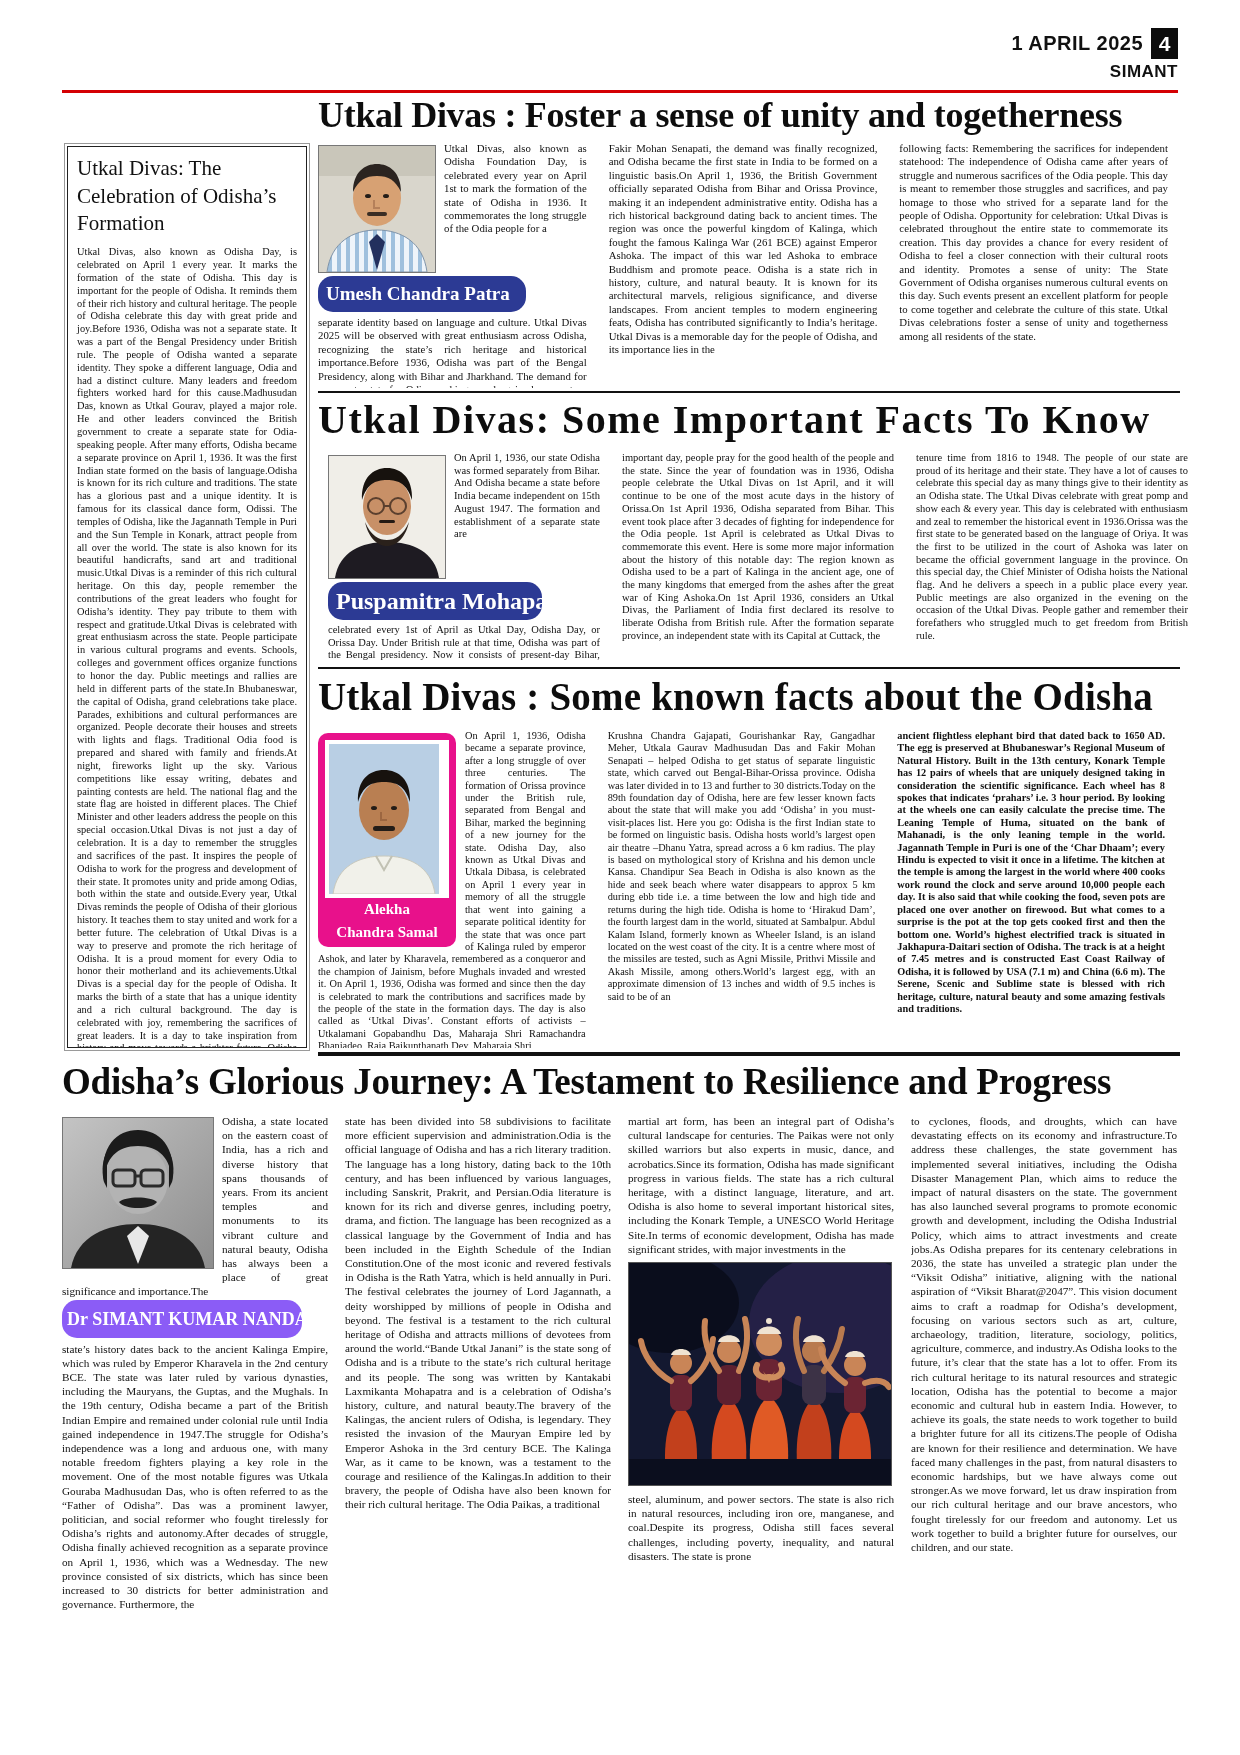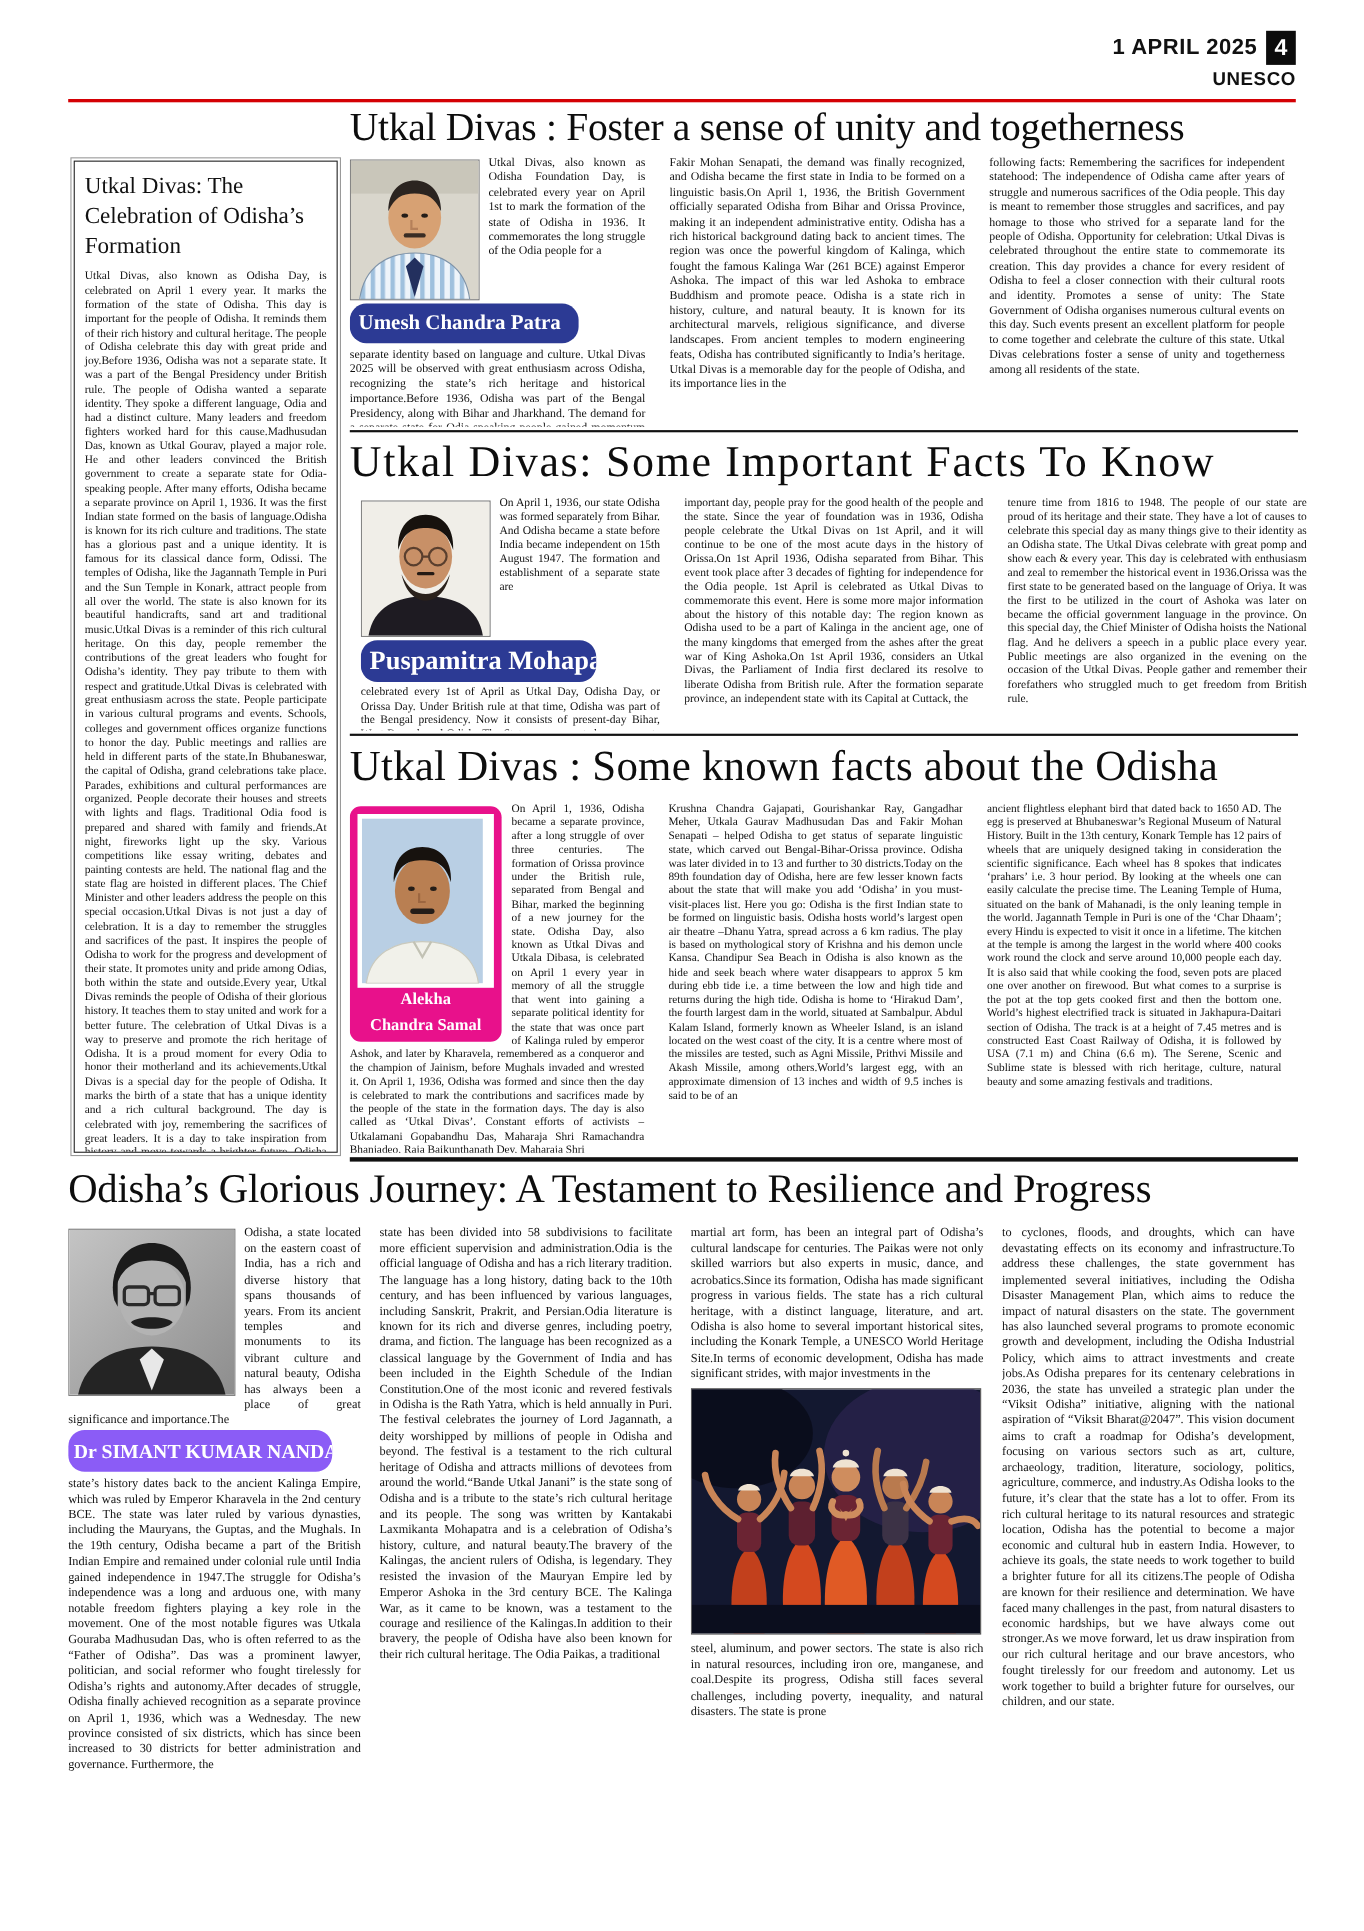--- a/index.html
+++ b/index.html
@@ -23,21 +23,21 @@
   .weekday{font-weight:bold;font-size:17px;margin-top:3px;letter-spacing:0.5px;}
   .masthead-rule{position:absolute;left:62px;top:90px;width:1116px;height:3px;background:#d40004;}
   
   .editorial-banner{position:absolute;left:74px;top:99px;width:224px;height:45px;background:#0d0d0d;
                     color:#fff;font-weight:bold;font-size:30px;text-align:center;line-height:45px;letter-spacing:1px;}
   .editorial-box{position:absolute;left:67px;top:146px;width:240px;height:902px;border:1px solid #222;
                  outline:1px solid #9a9a9a;outline-offset:2px;box-sizing:border-box;padding:8px 9px;overflow:hidden;}
   .editorial-headline{font-size:21px;line-height:1.32;font-weight:400;}
   .editorial-body{margin-top:8px;font-size:10.4px;line-height:1.235;text-align:justify;}
   
-  .headline{position:absolute;white-space:nowrap;font-weight:400;color:#0d0d0d;overflow:hidden;}
+  .headline{position:absolute;white-space:nowrap;font-weight:700;color:#0d0d0d;overflow:hidden;}
   .row{position:absolute;display:flex;overflow:hidden;}
   .col{position:relative;text-align:justify;overflow:hidden;}
   .divider{position:absolute;background:#111;}
   .portrait{float:left;margin:3px 8px 3px 0;border:1px solid #777;display:block;}
   .namebox{clear:left;color:#fff;font-weight:bold;box-sizing:border-box;padding-left:8px;
            white-space:nowrap;overflow:hidden;margin:1px 0 4px 0;border-radius:15px;}
   .navy{background:#2c3a94;}
   .cyan{background:#8b5cf6;}
   .pinkframe{float:left;width:138px;background:#e8118b;border-radius:10px;padding:7px 7px 4px 7px;
              margin:3px 9px 3px 0;box-sizing:border-box;text-align:center;}
@@ -52,40 +52,40 @@
   
   .a2-headline{left:318px;top:398px;width:862px;font-size:40px;line-height:1.1;letter-spacing:1.5px;}
   .a2-row{left:318px;top:452px;width:862px;height:212px;padding-left:10px;}
   .a2-row .col{width:272px;margin-right:22px;font-size:10.5px;line-height:12.7px;}
   .a2-row .col:last-child{margin-right:0;}
   .a2-name{width:214px;height:38px;line-height:38px;font-size:24px;}
   
   .a3-headline{left:318px;top:676px;width:862px;font-size:39px;line-height:1.1;letter-spacing:0.2px;}
   .a3-row{left:318px;top:730px;width:862px;height:318px;}
   .a3-row .col{width:272px;margin-right:22px;font-size:10.3px;line-height:12.4px;}
-  .a3-row .col:last-child{margin-right:15px;}
+  .a3-row .col:last-child{margin-right:15px;font-weight:bold;}
   
   .a4-headline{left:62px;top:1060px;width:1116px;font-size:37px;line-height:1.2;letter-spacing:-0.2px;}
   .a4-row{left:62px;top:1114px;width:1116px;height:636px;}
   .a4-row .col{width:266px;margin-right:17px;font-size:11.2px;line-height:14.2px;}
   .a4-row .col:last-child{margin-right:0;}
   .a4-name{width:240px;height:38px;line-height:38px;font-size:18px;padding-left:5px;}
   .dance-photo{display:block;margin:6px 0;border:1px solid #555;}
 </style>
 </head>
 <body>
 
 <div class="page">
 
   <div class="header-right">
     <div class="date-row">
       <span class="date-text">1 APRIL 2025</span>
       <span class="page-num-box">4</span>
     </div>
-    <div class="weekday">UNESCO</div>
+    <div class="weekday">SIMANT</div>
   </div>
   <div class="masthead-rule"></div>
 
   <div class="editorial-box">
     <div class="editorial-headline">Utkal Divas: The Celebration of Odisha’s Formation</div>
     <div class="editorial-body">Utkal Divas, also known as Odisha Day, is celebrated on April 1 every year. It marks the formation of the state of Odisha. This day is important for the people of Odisha. It reminds them of their rich history and cultural heritage. The people of Odisha celebrate this day with great pride and joy.Before 1936, Odisha was not a separate state. It was a part of the Bengal Presidency under British rule. The people of Odisha wanted a separate identity. They spoke a different language, Odia and had a distinct culture. Many leaders and freedom fighters worked hard for this cause.Madhusudan Das, known as Utkal Gourav, played a major role. He and other leaders convinced the British government to create a separate state for Odia-speaking people. After many efforts, Odisha became a separate province on April 1, 1936. It was the first Indian state formed on the basis of language.Odisha is known for its rich culture and traditions. The state has a glorious past and a unique identity. It is famous for its classical dance form, Odissi. The temples of Odisha, like the Jagannath Temple in Puri and the Sun Temple in Konark, attract people from all over the world. The state is also known for its beautiful handicrafts, sand art and traditional music.Utkal Divas is a reminder of this rich cultural heritage. On this day, people remember the contributions of the great leaders who fought for Odisha’s identity. They pay tribute to them with respect and gratitude.Utkal Divas is celebrated with great enthusiasm across the state. People participate in various cultural programs and events. Schools, colleges and government offices organize functions to honor the day. Public meetings and rallies are held in different parts of the state.In Bhubaneswar, the capital of Odisha, grand celebrations take place. Parades, exhibitions and cultural performances are organized. People decorate their houses and streets with lights and flags. Traditional Odia food is prepared and shared with family and friends.At night, fireworks light up the sky. Various competitions like essay writing, debates and painting contests are held. The national flag and the state flag are hoisted in different places. The Chief Minister and other leaders address the people on this special occasion.Utkal Divas is not just a day of celebration. It is a day to remember the struggles and sacrifices of the past. It inspires the people of Odisha to work for the progress and development of their state. It promotes unity and pride among Odias, both within the state and outside.Every year, Utkal Divas reminds the people of Odisha of their glorious history. It teaches them to stay united and work for a better future. The celebration of Utkal Divas is a way to preserve and promote the rich heritage of Odisha. It is a proud moment for every Odia to honor their motherland and its achievements.Utkal Divas is a special day for the people of Odisha. It marks the birth of a state that has a unique identity and a rich cultural background. The day is celebrated with joy, remembering the sacrifices of great leaders. It is a day to take inspiration from history and move towards a brighter future. Odisha continues to grow and shine, keeping its traditions alive while embracing progress. Utkal Divas is a day of pride, unity and celebration for every Odia across the world.</div>
   </div>
 
   <div class="headline a1-headline">Utkal Divas : Foster a sense of unity and togetherness</div>
   <div class="row a1-row">

